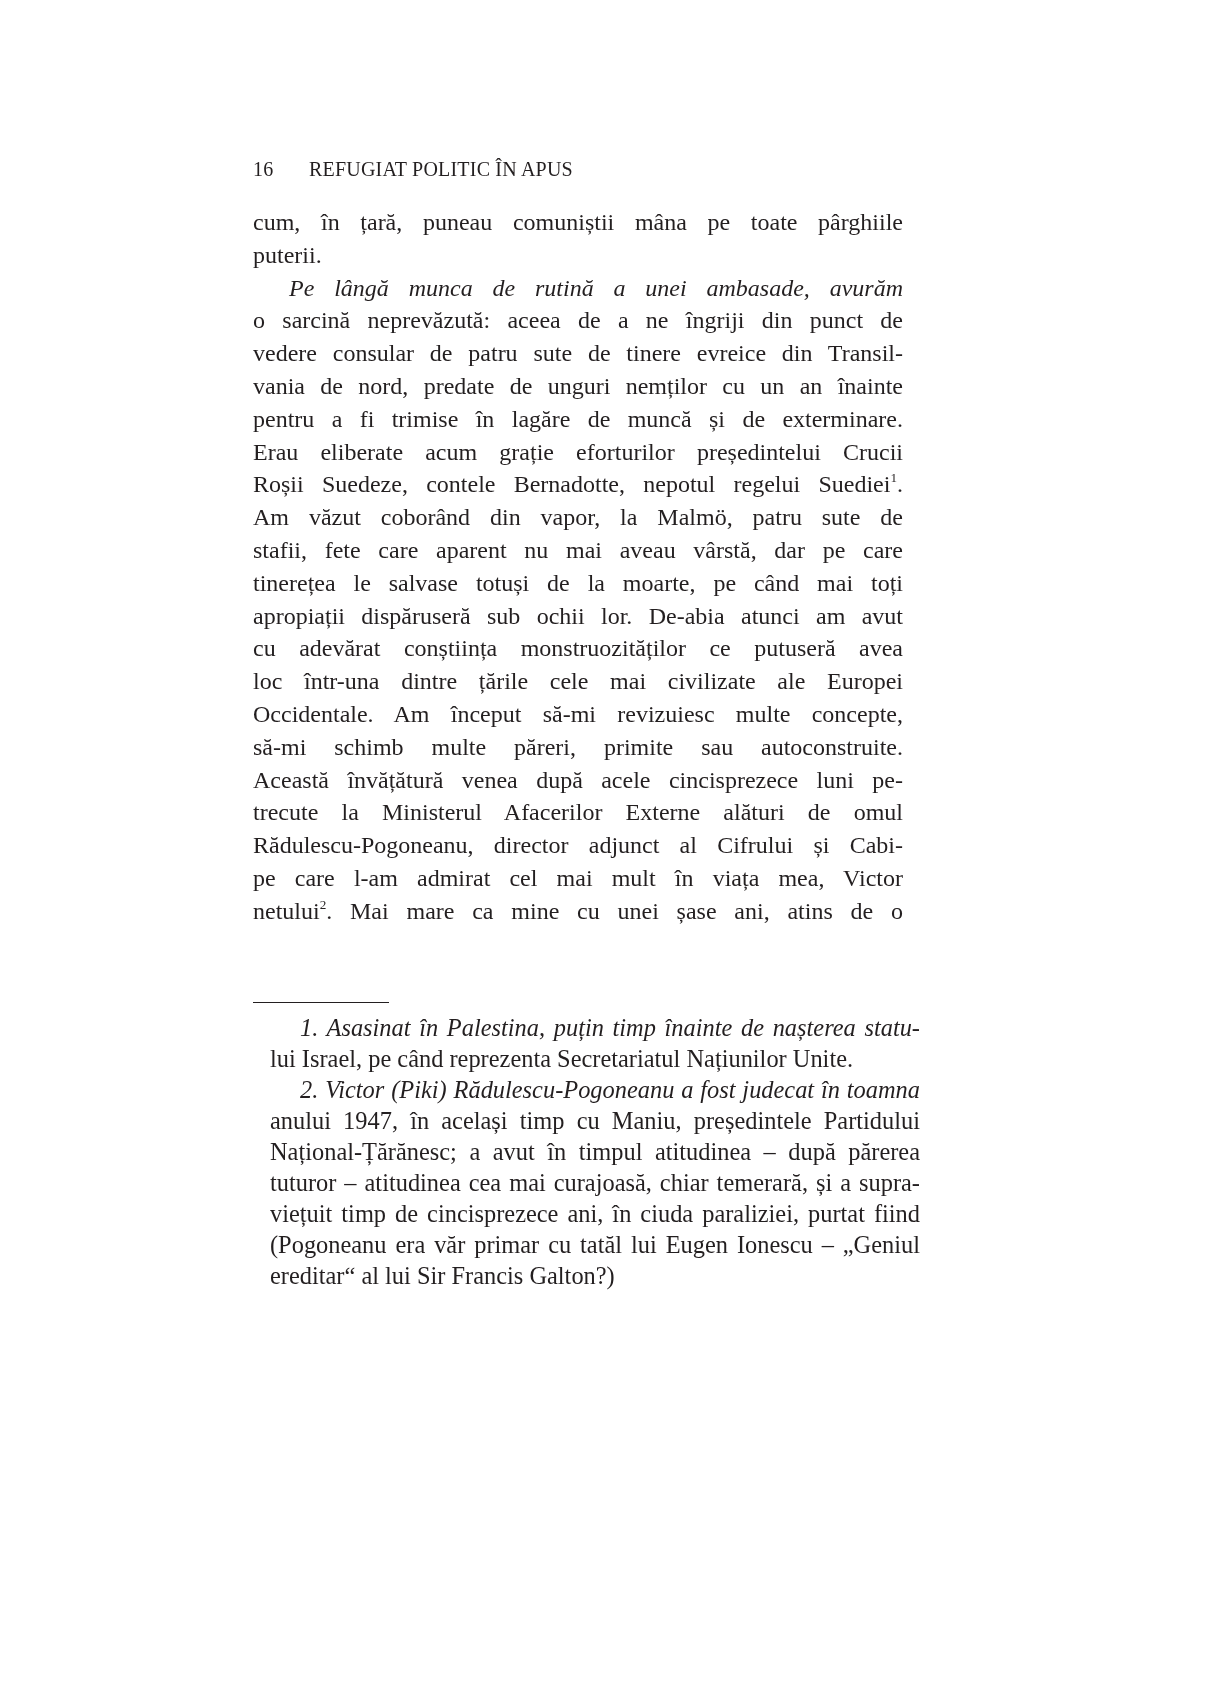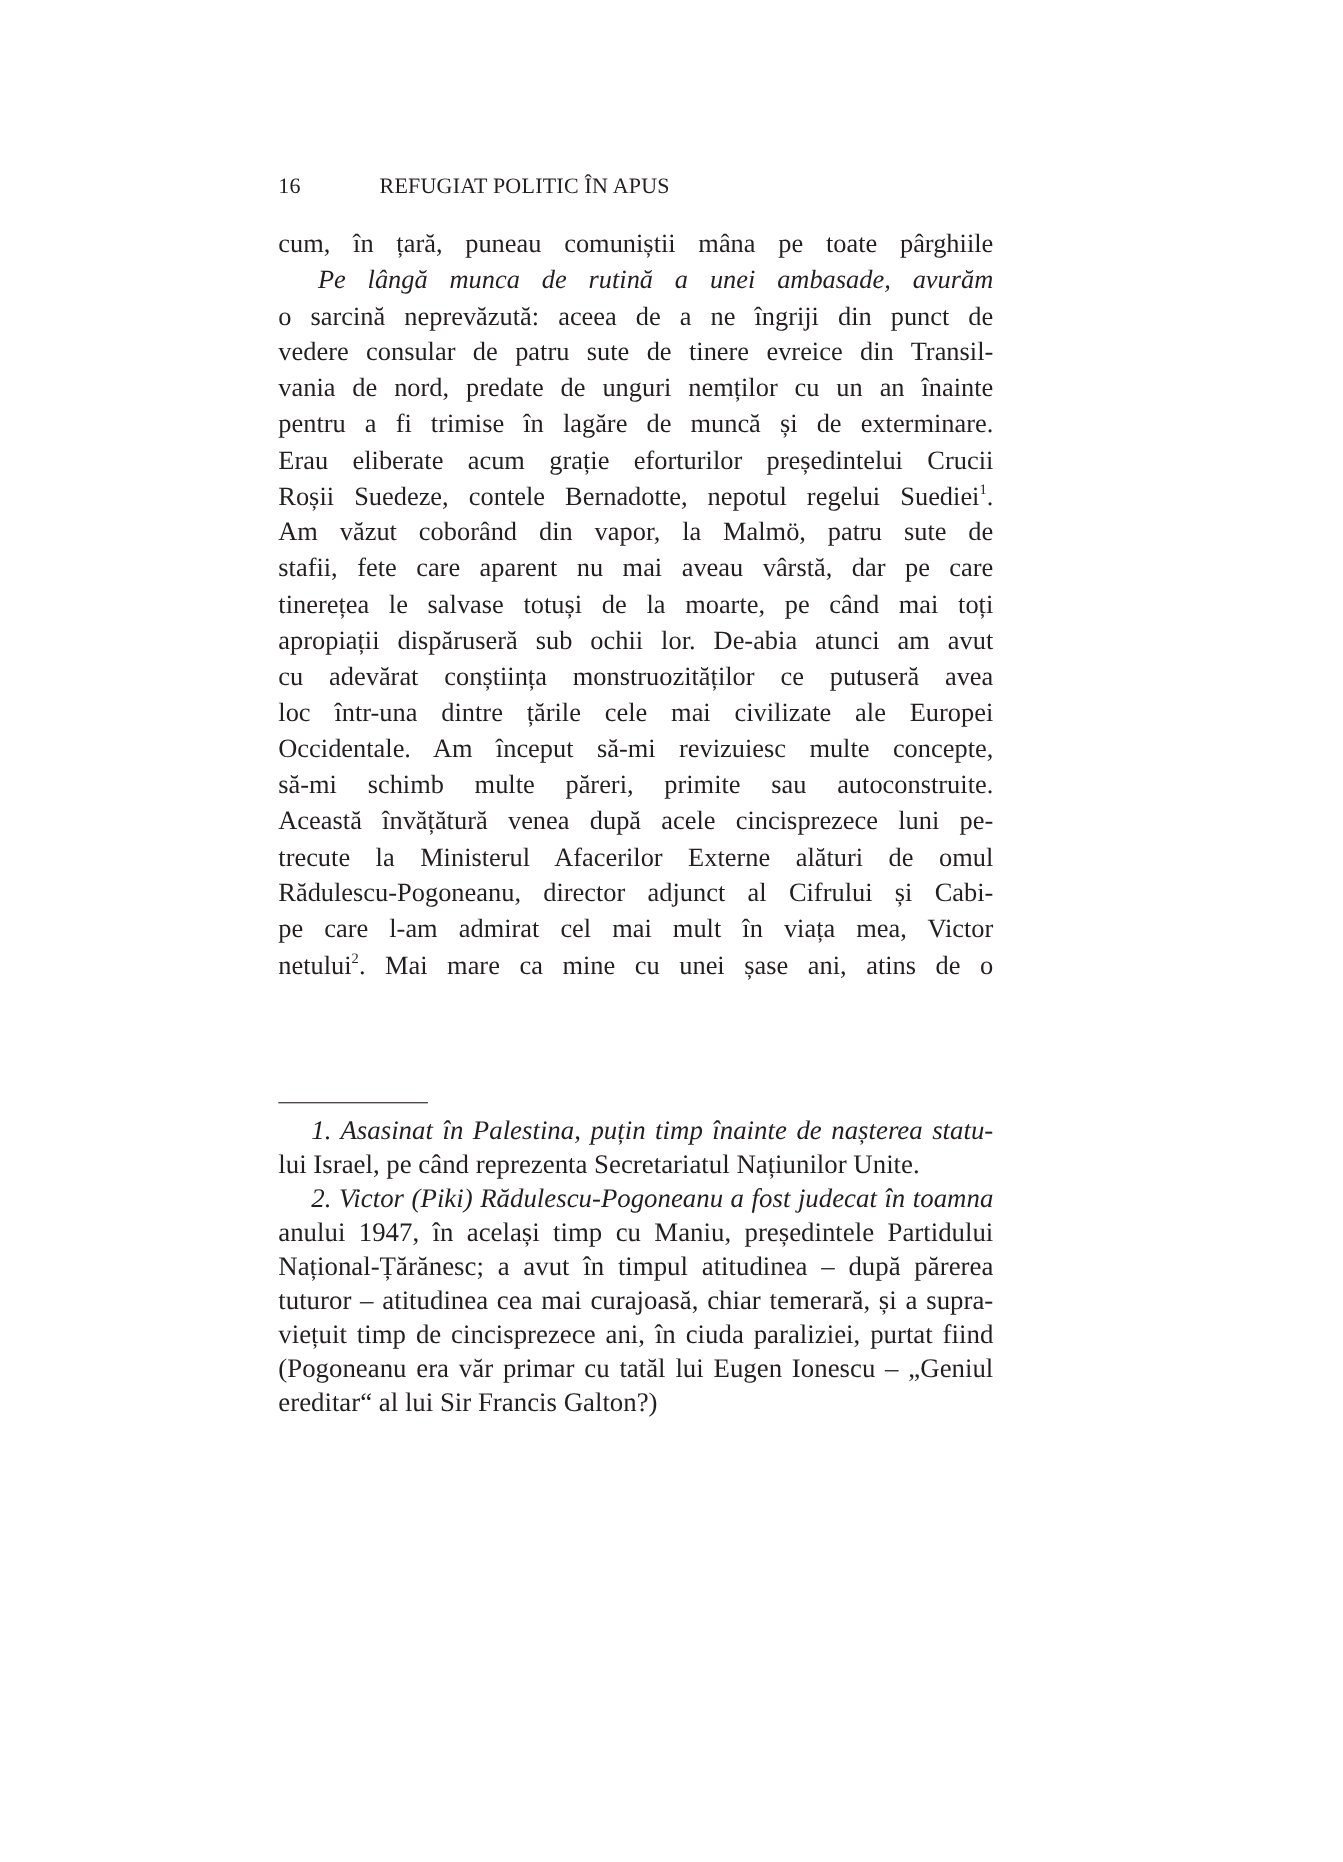--- a/index.html
+++ b/index.html
@@ -28,21 +28,20 @@
       font-size: 20px;
       letter-spacing: 0.2px;
       white-space: nowrap;
     }
     .running-head .folio {
       display: inline-block;
       width: 56px;
     }
     .running-head .title {
       text-transform: uppercase;
-      margin-left: 36px;
     }
     .body {
       position: absolute;
       top: 206px;
       left: 0;
       width: 650px;
       font-size: 24px;
       line-height: 32.8px;
     }
     .line {
@@ -68,21 +67,21 @@
       position: absolute;
       top: 1002px;
       left: 0;
       width: 136px;
       height: 0;
       border-top: 1.5px solid #231f20;
     }
     .notes {
       position: absolute;
       top: 1012px;
-      left: 0;
+      left: 17px;
       width: 650px;
       font-size: 24.4px;
       line-height: 31px;
     }
     .notes .line {
       height: 31px;
     }
     .notes .line.indent {
       padding-left: 30px;
     }
@@ -91,20 +90,21 @@
 <body>
 
 <div class="page">
 
   <div class="running-head">
     <span class="folio">16</span><span class="title">REFUGIAT POLITIC ÎN APUS</span>
   </div>
 
   <div class="body">
     <span class="line">cum, în țară, puneau comuniștii mâna pe toate pârghiile</span>
+    <span class="line last">puterii.</span>
     <span class="line indent">Pe lângă munca de rutină a unei ambasade, avurăm</span>
     <span class="line">o sarcină neprevăzută: aceea de a ne îngriji din punct de</span>
     <span class="line">vedere consular de patru sute de tinere evreice din Transil-</span>
     <span class="line">vania de nord, predate de unguri nemților cu un an înainte</span>
     <span class="line">pentru a fi trimise în lagăre de muncă și de exterminare.</span>
     <span class="line">Erau eliberate acum grație eforturilor președintelui Crucii</span>
     <span class="line"><span>Roșii Suedeze, contele Bernadotte, nepotul regelui Suediei</span><sup>1</sup><span>.</span></span>
     <span class="line">Am văzut coborând din vapor, la Malmö, patru sute de</span>
     <span class="line">stafii, fete care aparent nu mai aveau vârstă, dar pe care</span>
     <span class="line">tinerețea le salvase totuși de la moarte, pe când mai toți</span>

